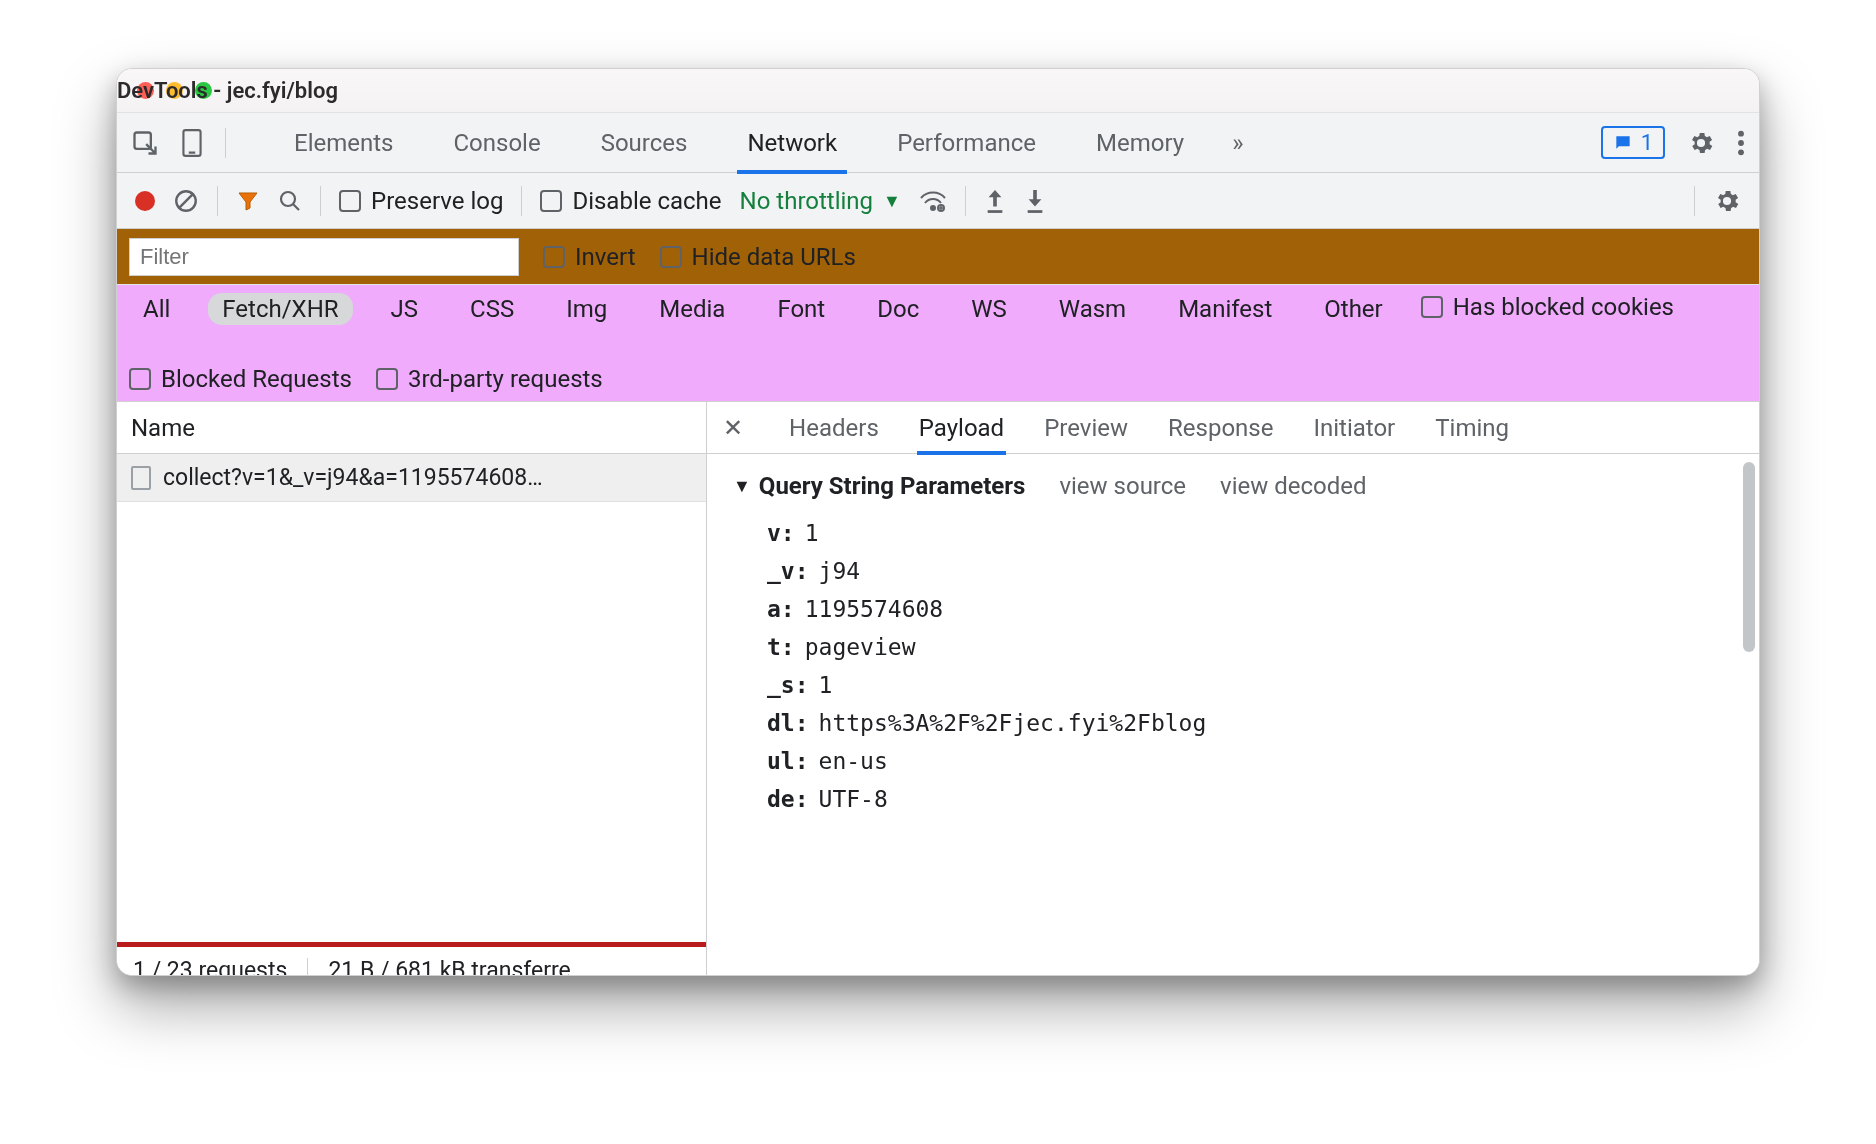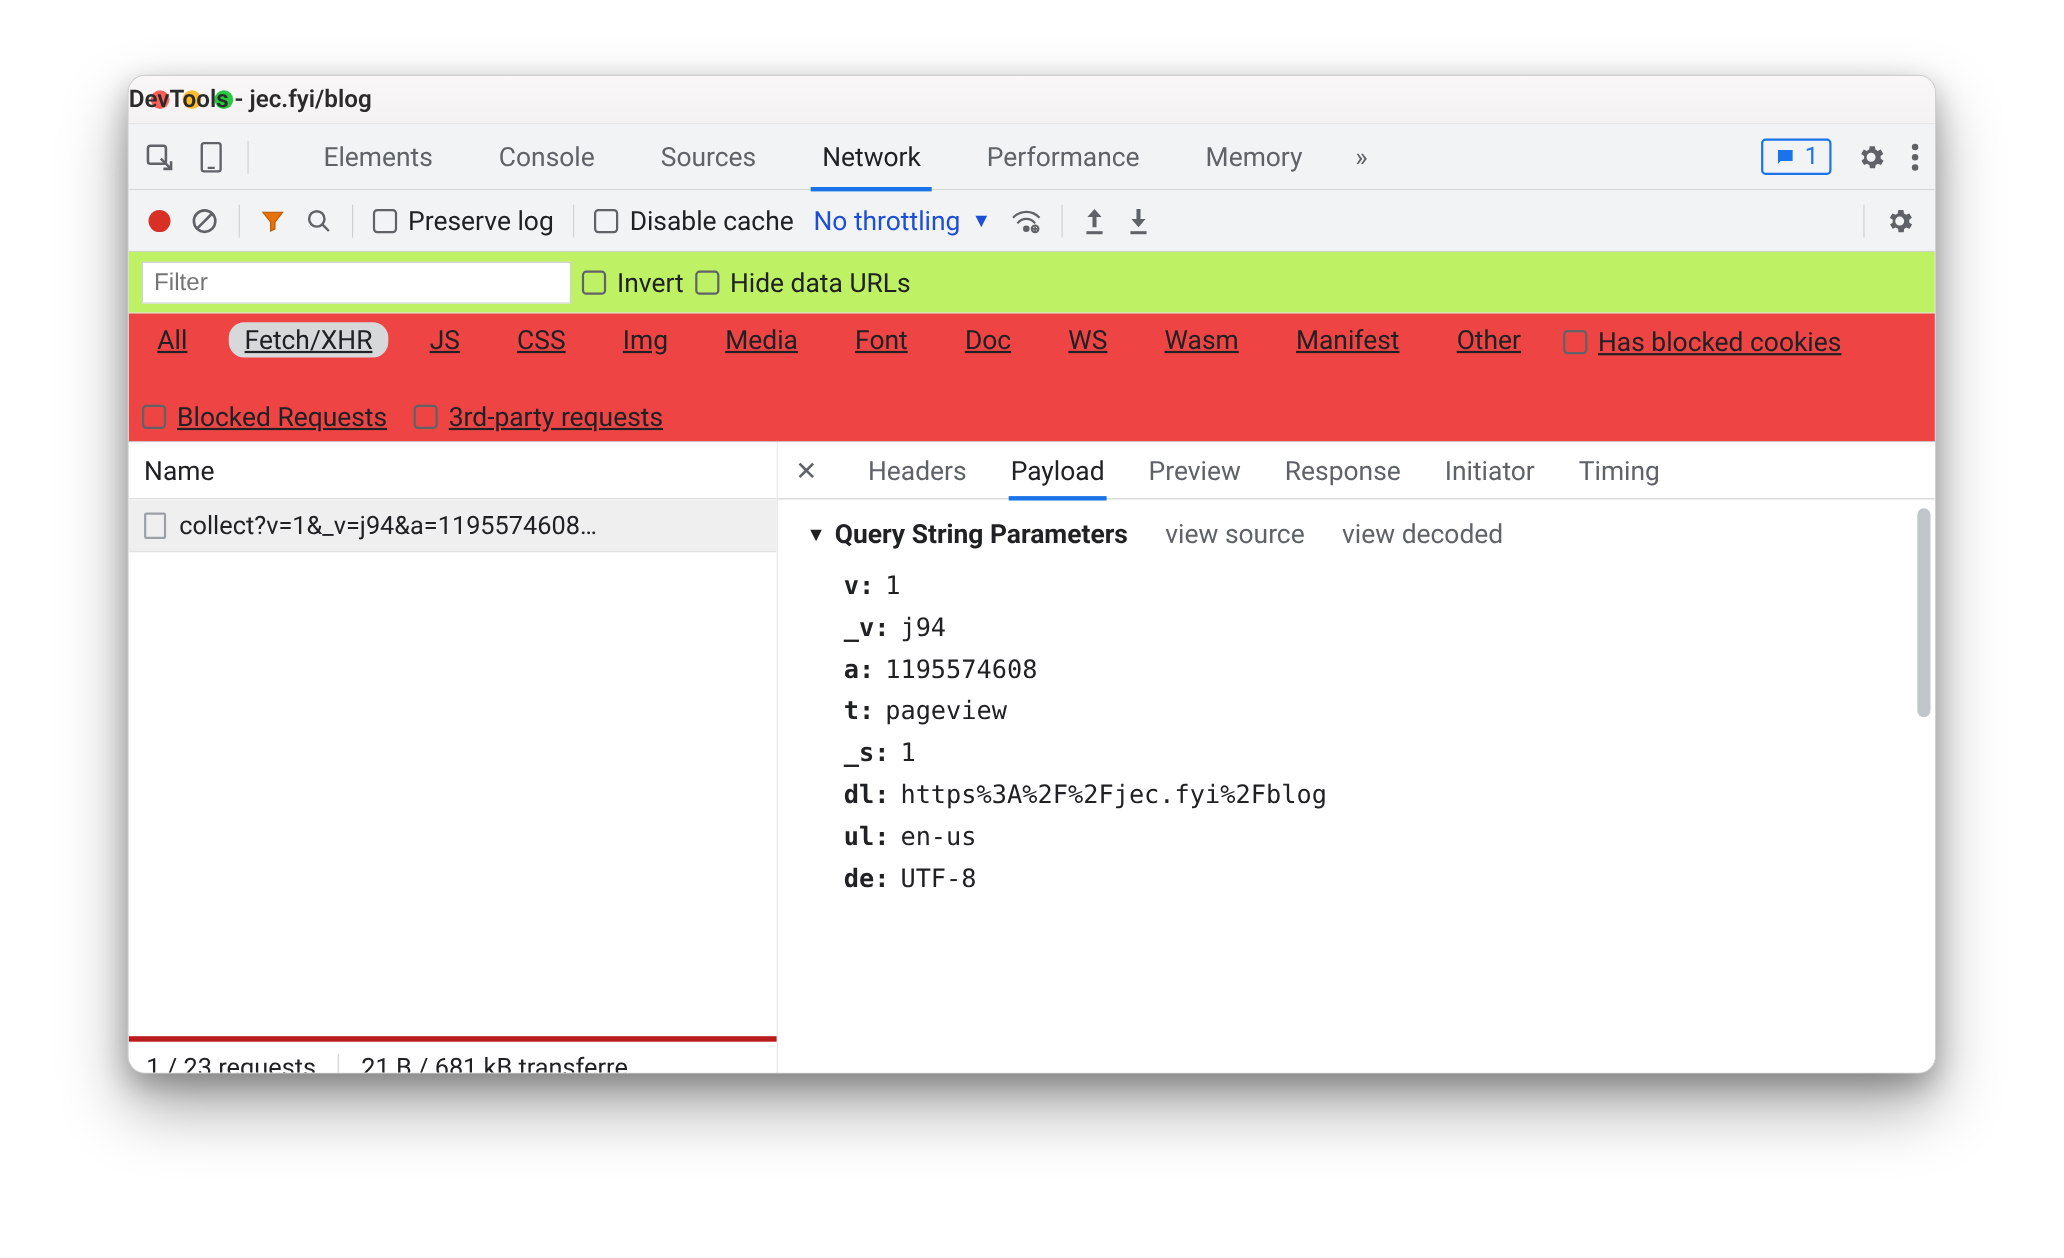--- a/index.html
+++ b/index.html
@@ -20,28 +20,28 @@
   .tab.active::after{content:"";position:absolute;left:12px;right:12px;bottom:-1px;height:4px;background:#1a73e8;}
   .chev{font-size:24px;color:#5f6368;padding:0 10px;cursor:pointer;}
   .tabs-right{margin-left:auto;display:flex;align-items:center;gap:22px;}
   .badge{border:2px solid #1a73e8;border-radius:4px;padding:2px 10px;display:flex;align-items:center;gap:8px;color:#1a73e8;font-size:22px;}
   .badge svg{fill:#1a73e8;}
   
   .toolbar{height:56px;background:#f1f3f4;border-bottom:1px solid #cfcfcf;display:flex;align-items:center;padding:0 18px;gap:18px;font-size:24px;color:#202124;}
   .rec{width:20px;height:20px;border-radius:50%;background:#d93025;}
   .vr{width:1px;height:30px;background:#cfcfcf;}
   .chk{width:22px;height:22px;border:2px solid #5f6368;border-radius:4px;display:inline-block;flex-shrink:0;}
-  .sel{display:flex;align-items:center;gap:10px;color:#1d4ed8;}
+  .sel{display:flex;align-items:center;gap:10px;color:#15803d;}
   .sel .caret{font-size:18px;}
   .spacer{flex:1;}
   
-  .filter1{height:56px;background:#bef264;border-bottom:1px solid #e3e3e3;display:flex;align-items:center;padding:0 12px;gap:10px;font-size:24px;color:#202124;}
+  .filter1{height:56px;background:#a16207;border-bottom:1px solid #e3e3e3;display:flex;align-items:center;padding:0 12px;gap:24px;font-size:24px;color:#202124;}
   .filter-input{width:390px;height:38px;border:1px solid #cfcfcf;background:#fff;padding:0 10px;font-size:22px;color:#5f6368;}
   
-  .filter2{background:#ef4444;border-bottom:1px solid #cfcfcf;display:flex;flex-wrap:wrap;align-items:flex-end;padding:8px 12px;gap:20px 24px;font-size:24px;color:#202124;text-decoration:underline;}
+  .filter2{background:#f0abfc;border-bottom:1px solid #cfcfcf;display:flex;flex-wrap:wrap;align-items:flex-start;padding:8px 12px;gap:20px 24px;font-size:24px;color:#202124;}
   .pill{padding:2px 14px;border-radius:14px;cursor:pointer;}
   .pill.active{background:#d6d8da;}
   .lbl{display:flex;align-items:center;gap:10px;}
   
   .main{display:flex;height:calc(908px - 44px - 60px - 56px - 56px - 100px);}
   .left{width:590px;border-right:1px solid #cfcfcf;display:flex;flex-direction:column;}
   .colhead{height:52px;border-bottom:1px solid #cfcfcf;display:flex;align-items:center;padding:0 14px;font-size:24px;color:#202124;background:#fff;}
   .reqrow{height:48px;display:flex;align-items:center;gap:12px;padding:0 14px;background:#efefef;font-size:23px;color:#202124;border-bottom:1px solid #e0e0e0;white-space:nowrap;overflow:hidden;text-overflow:ellipsis;}
   .reqrow .file{width:20px;height:24px;border:2px solid #9aa0a6;border-radius:2px;position:relative;flex-shrink:0;}
   .left-body{flex:1;background:#fff;overflow:hidden;}

